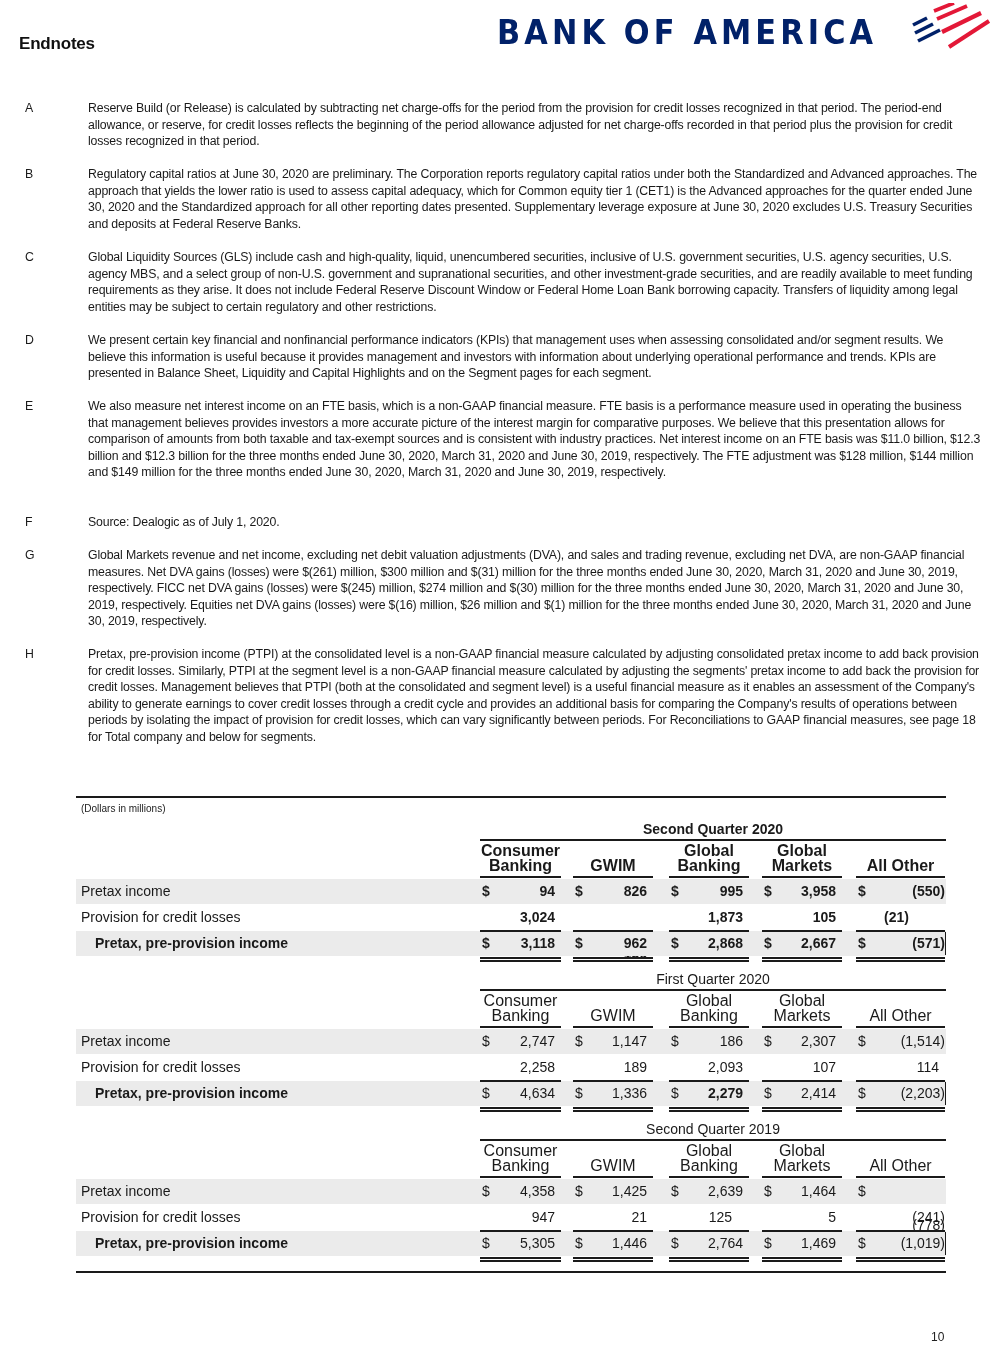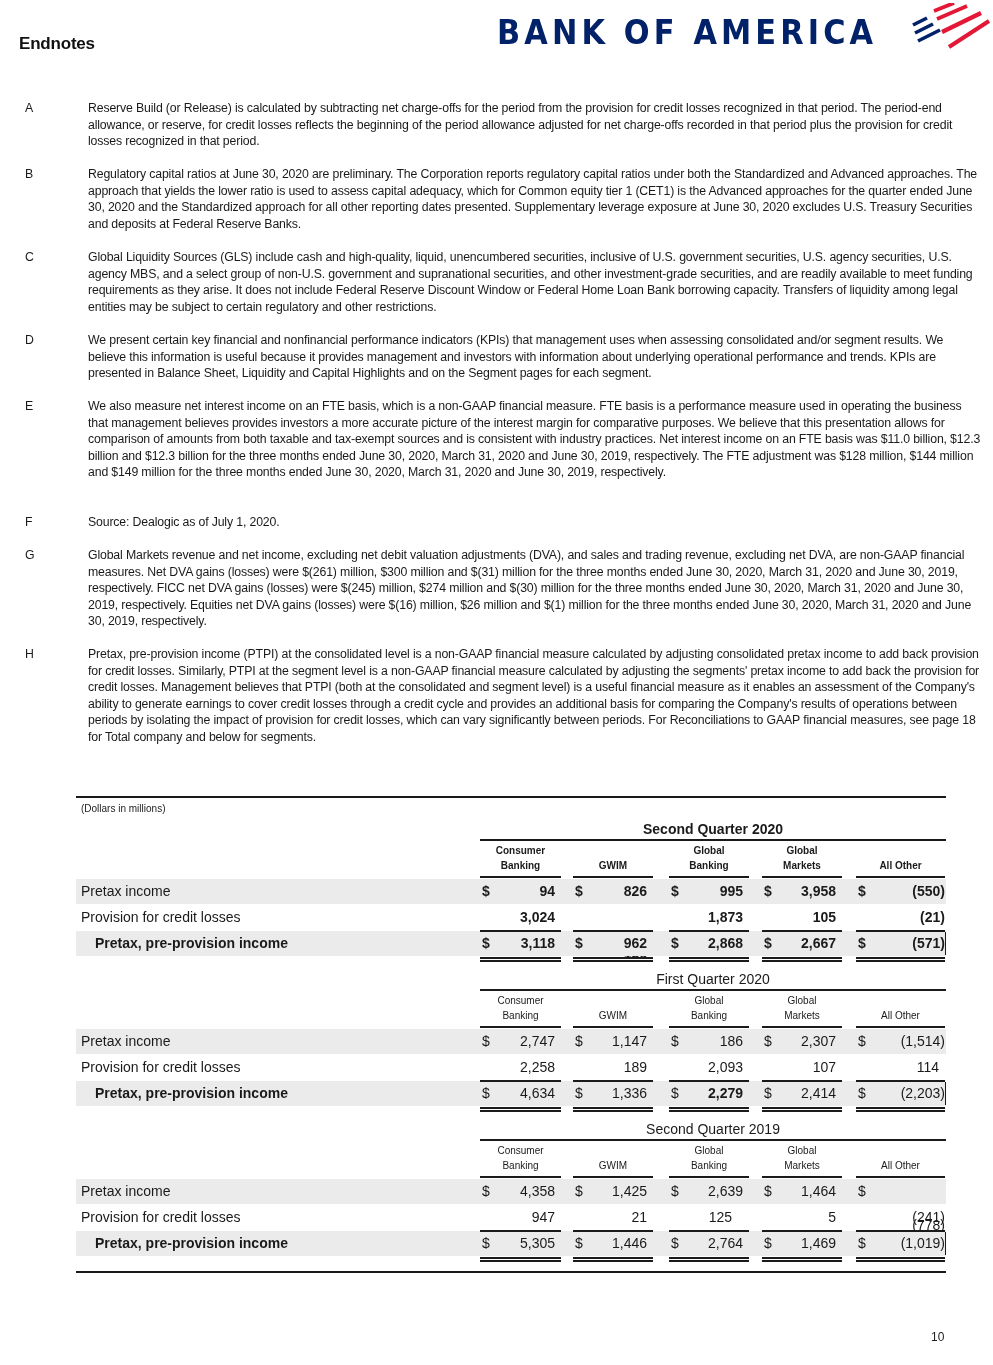--- a/index.html
+++ b/index.html
@@ -24,21 +24,21 @@
   .note-H { position: absolute; top: 546px; }
 
   .table-wrap { position: absolute; left: 76px; top: 796px; width: 870px; }
   .rule-top { position: absolute; left: 0; top: 0; width: 870px; height: 2px; background: #1a1a1a; }
   .rule-bottom { position: absolute; left: 0; top: 475px; width: 870px; height: 2px; background: #1a1a1a; }
   .units { position: absolute; left: 5px; top: 7px; font-size: 10px; color: #222; }
 
   .block { position: absolute; left: 0; width: 870px; }
   .period { position: absolute; left: 404px; width: 466px; text-align: center; font-size: 14px; }
   .period-rule { position: absolute; left: 404px; width: 466px; height: 2px; background: #1a1a1a; }
-  .colhead { position: absolute; text-align: center; font-size: 10px; line-height: 15px; }
+  .colhead { position: absolute; text-align: center; font-size: 16px; line-height: 15px; }
   .colhead-rule { position: absolute; height: 2px; background: #1a1a1a; }
   .row { position: absolute; left: 0; width: 870px; height: 25px; }
   .row.shade { background: #ebebeb; }
   .row .label { position: absolute; left: 5px; top: 4px; font-size: 14px; }
   .row.total .label { left: 19px; font-weight: bold; }
   .cell { position: absolute; top: 4px; font-size: 14px; height: 17px; }
   .cell .dollar { position: absolute; left: 2px; }
   .cell .val { position: absolute; right: 0; text-align: right; white-space: nowrap; }
   .bold .cell, .bold .colhead, .bold .period { font-weight: bold; }
   .sum-rule { position: absolute; height: 2px; background: #1a1a1a; }
@@ -163,21 +163,21 @@
         </div>
         <div class="cell" style="left: 497px; width: 80px; margin-top: 36px;">
           <span class="val" style="right: 6px;">136</span>
         </div>
         <div class="cell" style="left: 593px; width: 80px;">
           <span class="val" style="right: 6px;">1,873</span>
         </div>
         <div class="cell" style="left: 686px; width: 80px;">
           <span class="val" style="right: 6px;">105</span>
         </div>
-        <div class="cell" style="left: 780px; width: 89px;">
+        <div class="cell" style="left: 744px; width: 89px;">
           <span class="val" style="right: 0px;">(21)</span>
         </div>
       </div>
       <div class="row shade total" style="top: 110px;">
         <span class="label">Pretax, pre-provision income</span>
         <div class="cell" style="left: 404px; width: 81px;">
           <span class="dollar">$</span>
           <span class="val" style="right: 6px;">3,118</span>
         </div>
         <div class="cell" style="left: 497px; width: 80px;">

